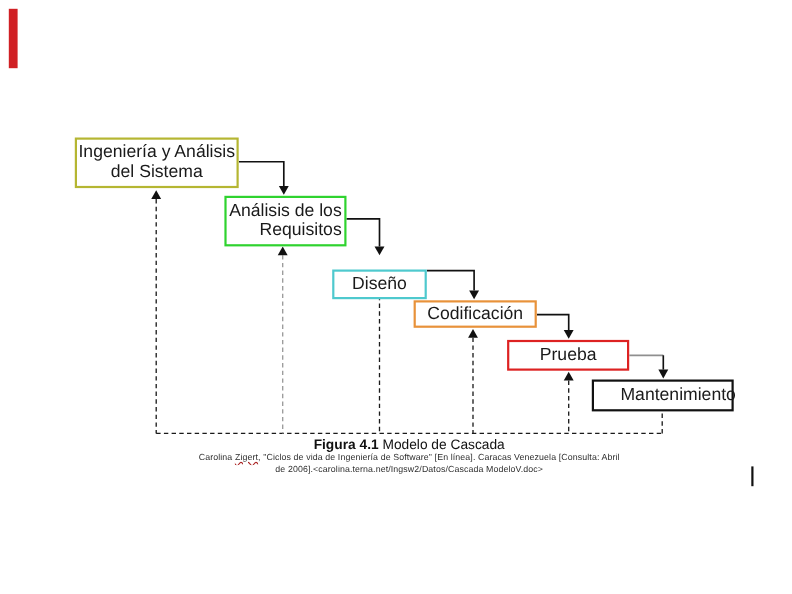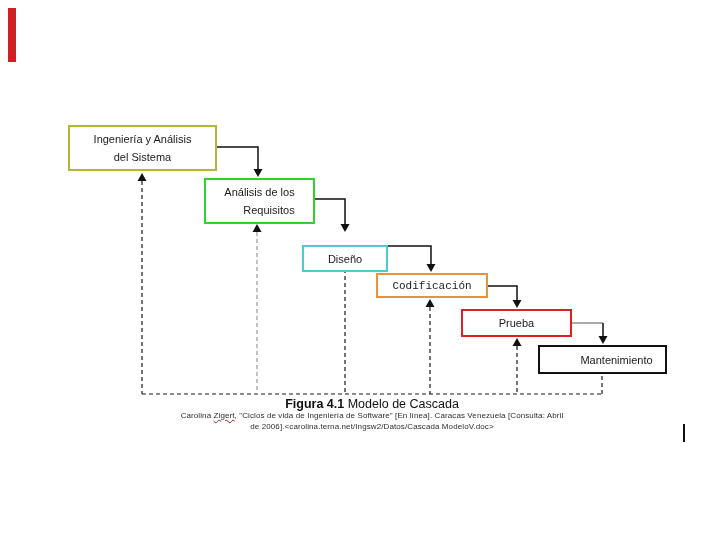--- a/index.html
+++ b/index.html
@@ -5,27 +5,27 @@
   html,body{margin:0;padding:0;background:#ffffff;}
   #slide{
     position:relative;width:720px;height:540px;background:#ffffff;overflow:hidden;
     font-family:"Liberation Sans",sans-serif;
   }
   #accent-bar{position:absolute;left:8px;top:8px;width:8px;height:54px;}
   #lines{position:absolute;left:0;top:0;z-index:1;}
   .stage{
     position:absolute;z-index:2;background:#ffffff;border:2px solid #000;
     display:flex;align-items:center;justify-content:center;text-align:center;
-    color:#1a1a1a;font-size:11px;line-height:18px;box-sizing:border-box;
+    color:#1a1a1a;font-size:16px;line-height:18px;box-sizing:border-box;
   }
   .stage .lbl{display:block;white-space:nowrap;}
   #stage-1{left:68px;top:125px;width:149px;height:46px;}
   #stage-2{left:204px;top:178px;width:111px;height:46px;text-align:right;}
   #stage-3{left:302px;top:233px;width:86px;height:27px;}
-  #stage-4{left:376px;top:273px;width:112px;height:25px;font-family:Liberation Mono, monospace;}
+  #stage-4{left:376px;top:273px;width:112px;height:25px;}
   #stage-5{left:461px;top:309px;width:111px;height:28px;border-width:2.5px;}
   #stage-6{left:538px;top:345px;width:129px;height:29px;border-width:2.5px;padding-left:28px;}
   #caption-block{
     position:absolute;z-index:2;left:92px;top:398px;width:560px;text-align:center;color:#111;
   }
   #caption-line{font-size:12.5px;line-height:13px;}
   #caption-line .fig{font-weight:bold;}
   .cite{font-size:8px;line-height:10.5px;color:#2e2e2e;letter-spacing:0.1px;}
   .cite .author{text-decoration:underline;text-decoration-style:wavy;text-decoration-color:#aa2222;}
   #text-cursor{position:absolute;left:683px;top:424px;width:2px;height:18px;background:#111;z-index:2;}

